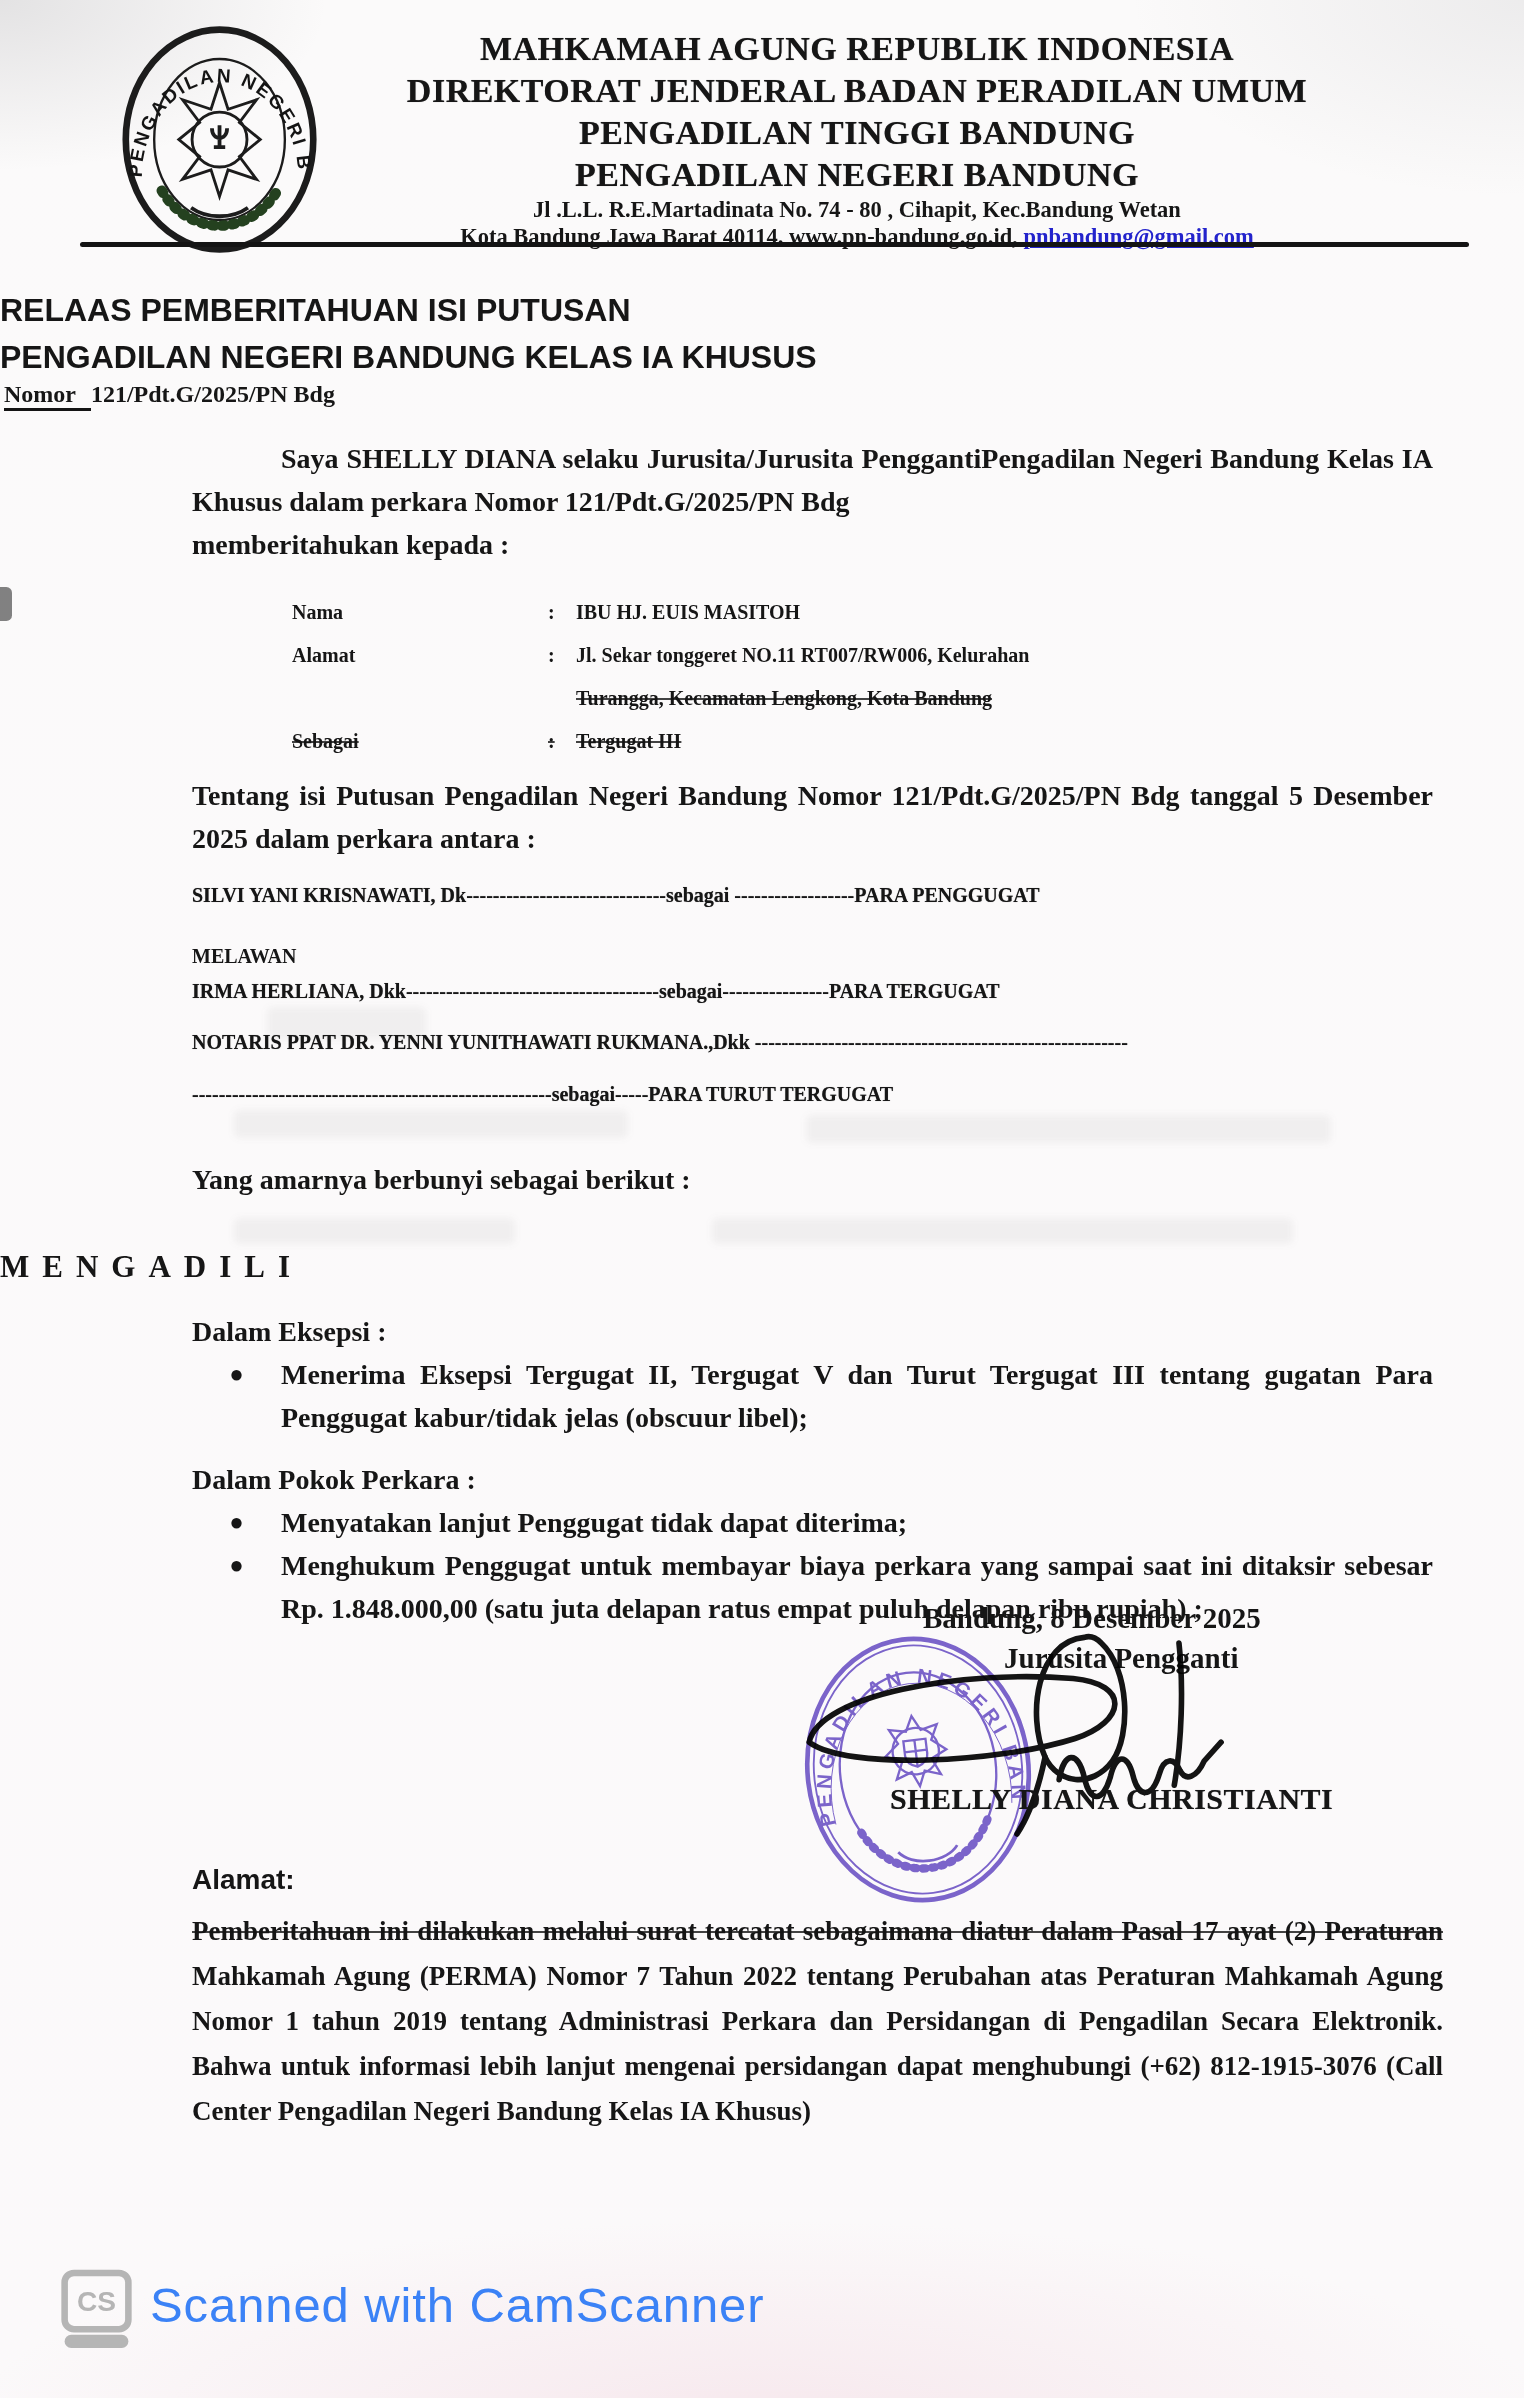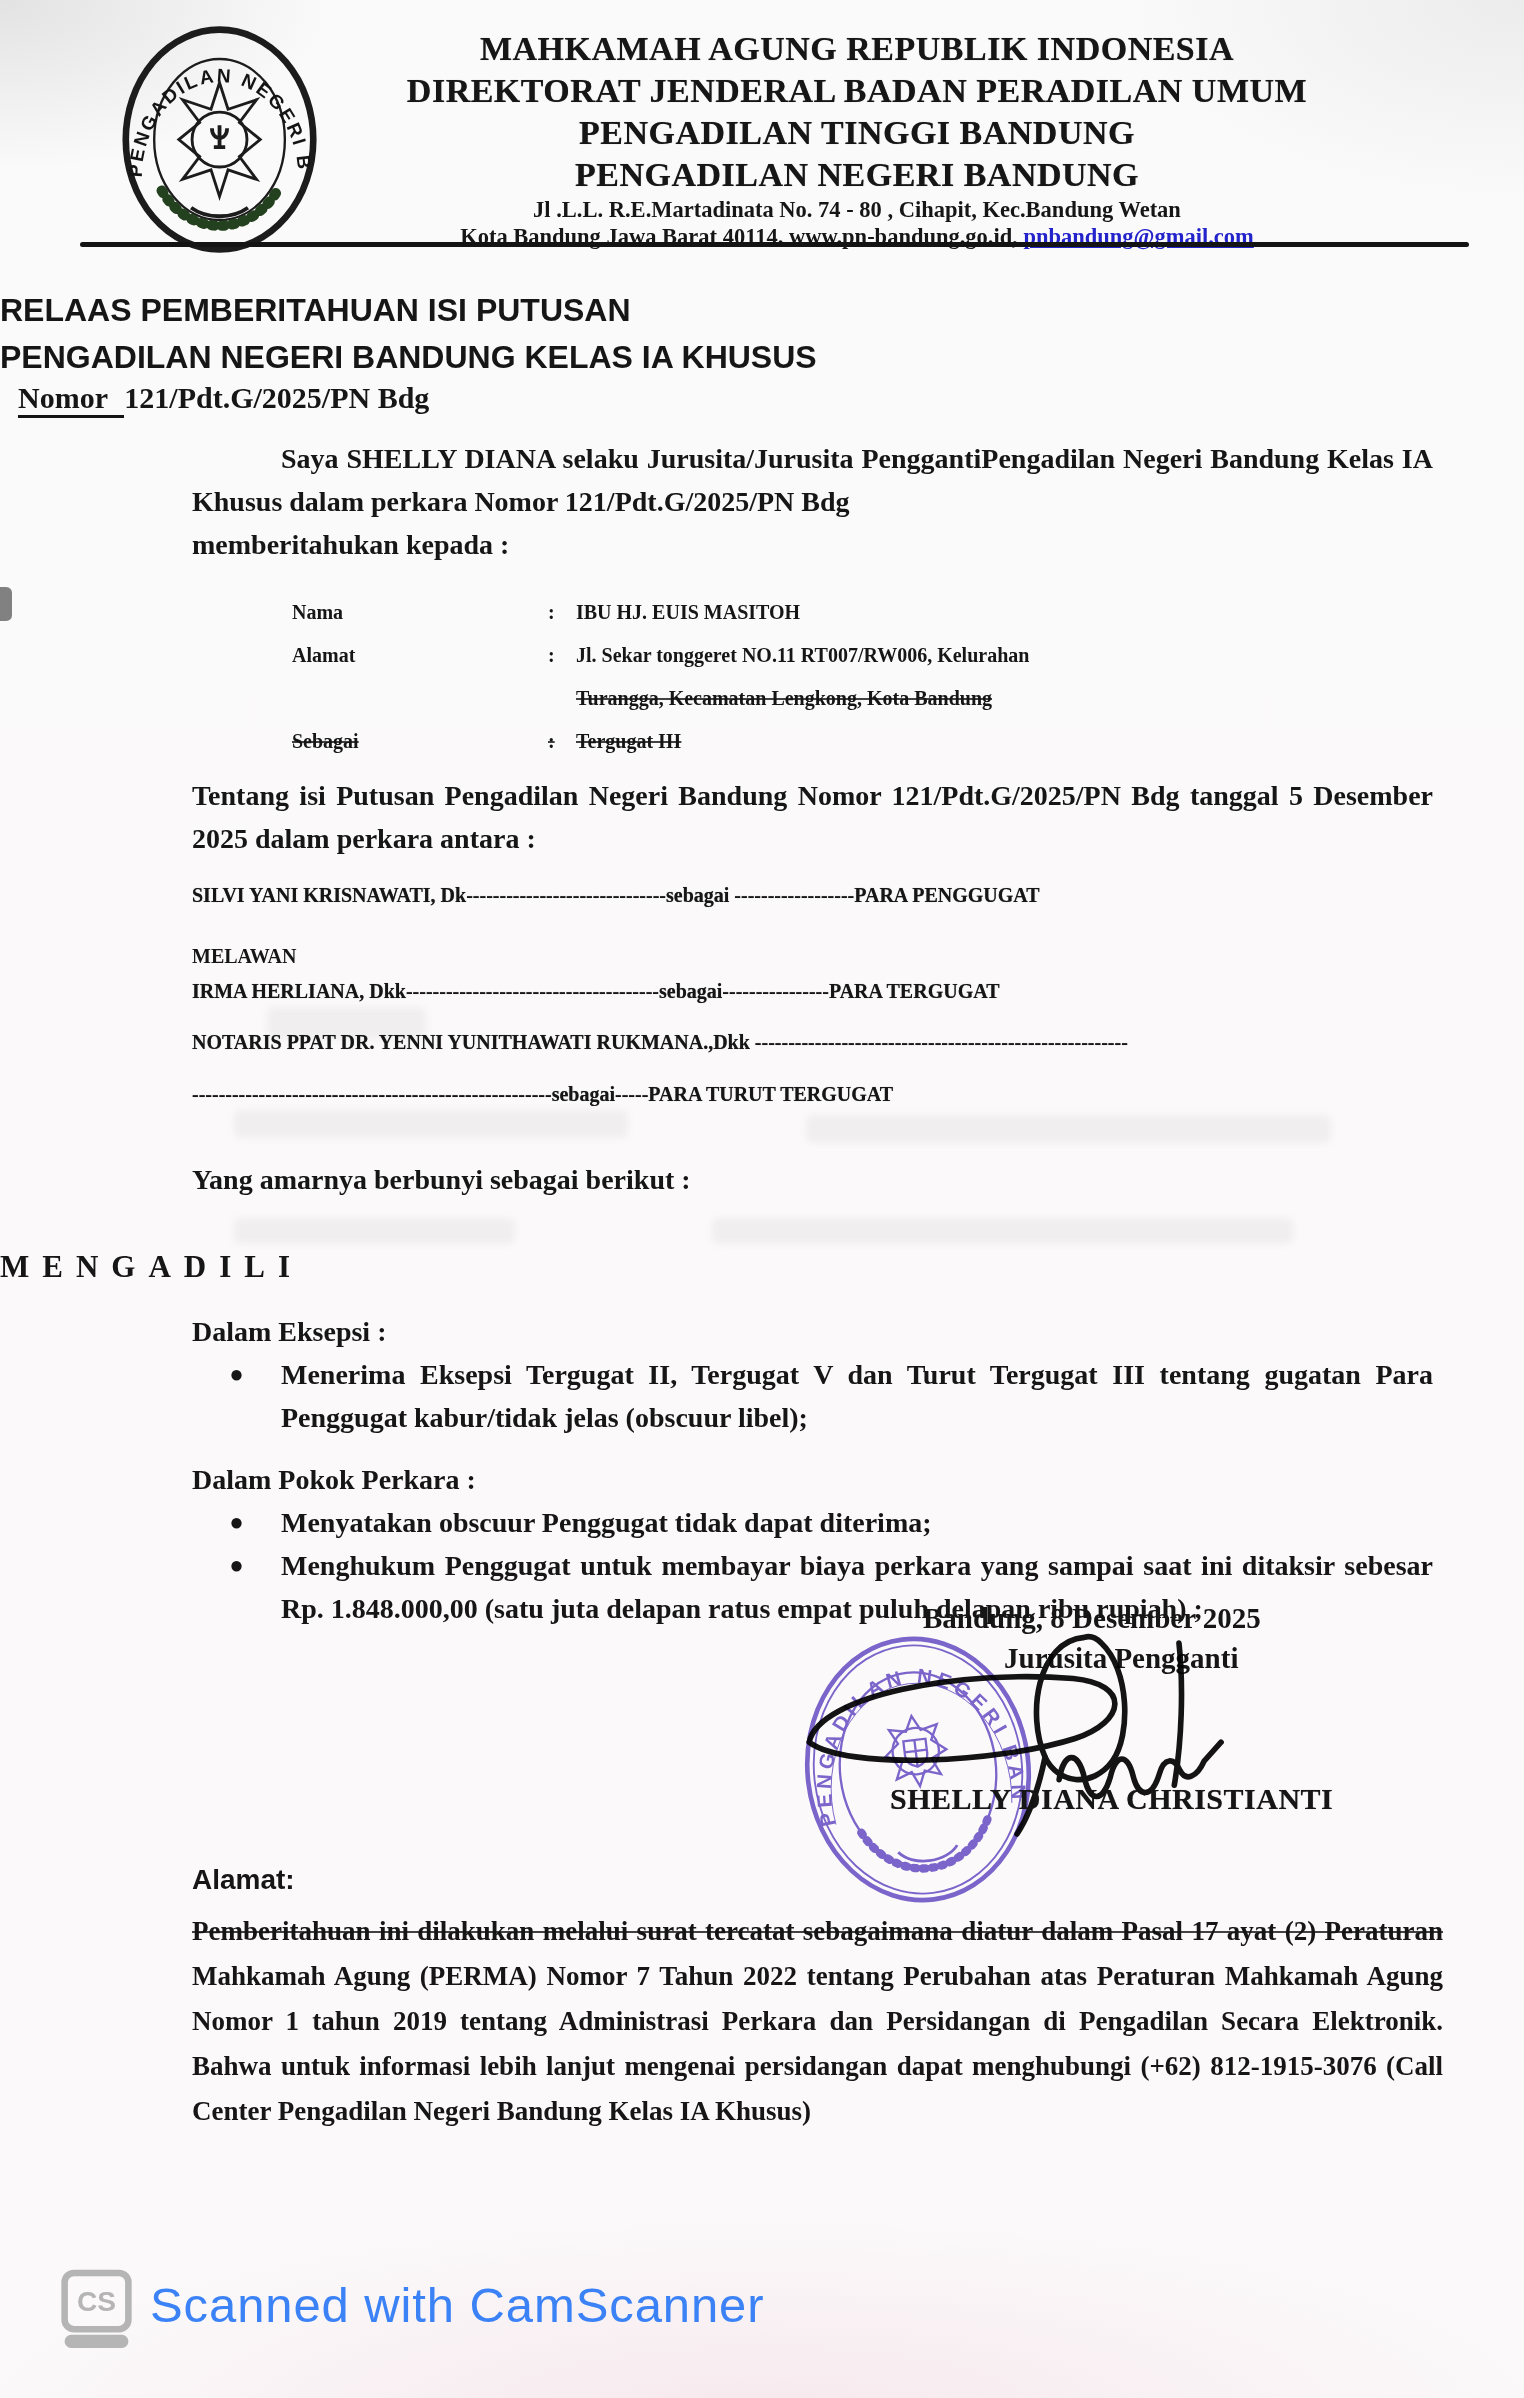--- a/index.html
+++ b/index.html
@@ -24,21 +24,21 @@
 
   
   .hdr-text{left:323px;top:28px;width:1068px;text-align:center;}
   .hdr-l{font-size:34px;font-weight:700;line-height:42px;letter-spacing:0.5px;}
   .hdr-a{font-size:22.5px;font-weight:700;line-height:27px;}
   .email{color:#2323cc;text-decoration:underline;cursor:pointer;}
   .rule{left:80px;top:242px;width:1389px;height:4.7px;background:#141414;border-radius:2.8px;}
 
   
   .title1{left:0;top:275px;width:1524px;font-size:32px;line-height:47px;font-weight:700;}
-  .nomor{left:18px;top:369px;width:1340px;font-size:30px;font-weight:700;}
+  .nomor{left:4px;top:369px;width:1340px;font-size:24px;font-weight:700;}
   .nomor .u{border-bottom:3.7px solid #141414;padding-bottom:0.9px;padding-right:9.4px;}
 
   
   .bodyblock{left:192px;width:1241px;font-size:28px;line-height:43px;}
   .indent{text-indent:89px;}
 
   .details{left:292px;top:591px;width:1162px;font-size:20px;line-height:43px;}
   .drow{display:flex;}
   .dlabel{width:256px;flex:0 0 256px;}
   .dsep{width:28px;flex:0 0 28px;}
@@ -153,21 +153,21 @@
   <div class="bullet">
     <div class="dot">●</div>
     <div class="btxt just sb">Menerima Eksepsi Tergugat II, Tergugat V dan Turut Tergugat III tentang gugatan Para Penggugat kabur/tidak jelas (obscuur libel);</div>
   </div>
 </div>
 
 <div class="abs bodyblock sb" style="top:1458px;">Dalam Pokok Perkara :</div>
 <div class="abs bodyblock" style="top:1501px;">
   <div class="bullet">
     <div class="dot">●</div>
-    <div class="btxt just sb">Menyatakan obscuur Penggugat tidak dapat diterima;</div>
+    <div class="btxt just sb">Menyatakan lanjut Penggugat tidak dapat diterima;</div>
   </div>
   <div class="bullet">
     <div class="dot">●</div>
     <div class="btxt just sb">Menghukum Penggugat untuk membayar biaya perkara yang sampai saat ini ditaksir sebesar Rp. 1.848.000,00 (satu juta delapan ratus empat puluh delapan ribu rupiah) ;</div>
   </div>
 </div>
 
 <div class="abs sb" style="left:923px;top:1602px;font-size:29px;">Bandung, 8 Desember  2025</div>
 <div class="abs sb" style="left:1004px;top:1642px;font-size:29px;">Jurusita Pengganti</div>
 

